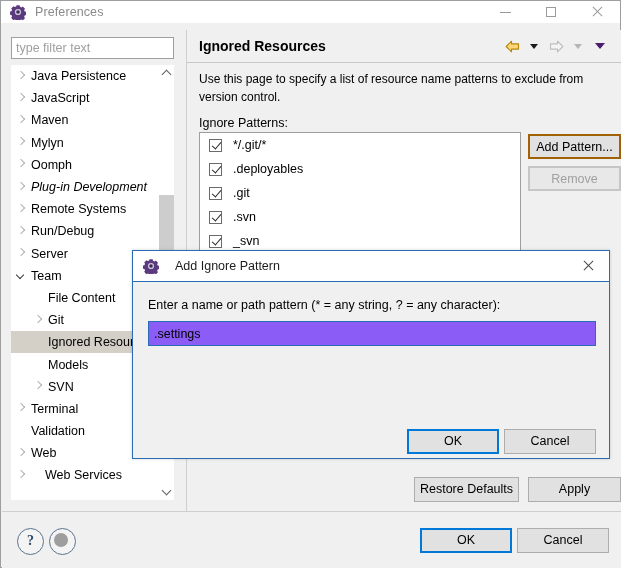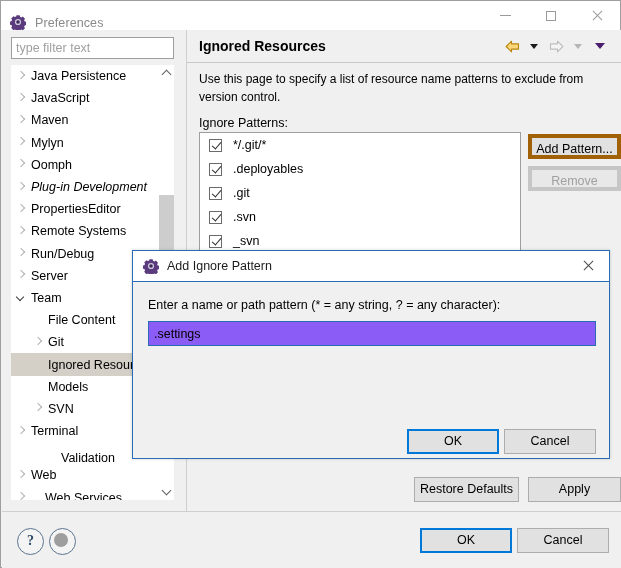--- a/index.html
+++ b/index.html
@@ -25,24 +25,24 @@
     width: 621px; height: 568px;
     background: #f0f0f0;
     border: 1px solid #9e9e9e;
     box-sizing: border-box;
   }
 
   
   #titlebar {
     position: absolute;
     left: 0; top: 0;
-    width: 619px; height: 29px;
+    width: 619px; height: 22px;
     background: #ffffff;
     display: flex;
-    align-items: flex-end;
+    align-items: center;
   }
   #title-icon {
     width: 16px; height: 16px;
     margin-left: 9px;
     flex: 0 0 auto;
     position: relative;
   }
   #title-text {
     margin-left: 9px;
     font-size: 12.5px;
@@ -309,21 +309,21 @@
     width: 4px; height: 8px;
     border-right: 1.5px solid #2b2b2b;
     border-bottom: 1.5px solid #2b2b2b;
     transform: rotate(40deg);
   }
 
   .sidebtn {
     position: absolute;
     width: 93px; height: 25px;
     background: #e1e1e1;
-    border: 4px solid #a16207;
+    border: 2px solid #a16207;
     box-sizing: border-box;
     font-family: "Liberation Sans", sans-serif;
     font-size: 12.5px;
     color: #000;
     text-align: center;
     line-height: 23px;
     padding: 0;
   }
   .sidebtn.disabled {
     color: #a0a0a0;
@@ -427,21 +427,21 @@
     display: flex;
     align-items: center;
   }
   #modal-icon {
     width: 16px; height: 16px;
     margin-left: 10px;
     position: relative;
     flex: 0 0 auto;
   }
   #modal-title-text {
-    margin-left: 8px;
+    margin-left: 16px;
     font-size: 12.5px;
     color: #1c1c1c;
   }
   #modal-close {
     margin-left: auto;
     width: 42px; height: 30px;
     display: flex; align-items: center; justify-content: center;
   }
   #modal-close .glyph-close::before,
   #modal-close .glyph-close::after { background: #4a4a4a; }
@@ -550,24 +550,20 @@
             <div class="tree-row" style="padding-left: 6px;">
               <span class="tw collapsed"></span>
               <span>Oomph</span>
             </div>
             <div class="tree-row" style="padding-left: 6px; font-style: italic;">
               <span class="tw collapsed"></span>
               <span>Plug-in Development</span>
             </div>
             <div class="tree-row" style="padding-left: 6px;">
               <span class="tw collapsed"></span>
-              <span>PropertiesEditor</span>
-            </div>
-            <div class="tree-row" style="padding-left: 6px;">
-              <span class="tw collapsed"></span>
               <span>Remote Systems</span>
             </div>
             <div class="tree-row" style="padding-left: 6px;">
               <span class="tw collapsed"></span>
               <span>Run/Debug</span>
             </div>
             <div class="tree-row" style="padding-left: 6px;">
               <span class="tw collapsed"></span>
               <span>Server</span>
             </div>
@@ -592,21 +588,21 @@
               <span>Models</span>
             </div>
             <div class="tree-row" style="padding-left: 23px;">
               <span class="tw collapsed"></span>
               <span>SVN</span>
             </div>
             <div class="tree-row" style="padding-left: 6px;">
               <span class="tw collapsed"></span>
               <span>Terminal</span>
             </div>
-            <div class="tree-row" style="padding-left: 6px; flex-direction: column;">
+            <div class="tree-row" style="padding-left: 6px;">
               <span class="tw blank"></span>
               <span>Validation</span>
             </div>
             <div class="tree-row" style="padding-left: 6px;">
               <span class="tw collapsed"></span>
               <span>Web</span>
             </div>
             <div class="tree-row" style="padding-left: 6px; gap: 14px;">
               <span class="tw collapsed"></span>
               <span>Web Services</span>

